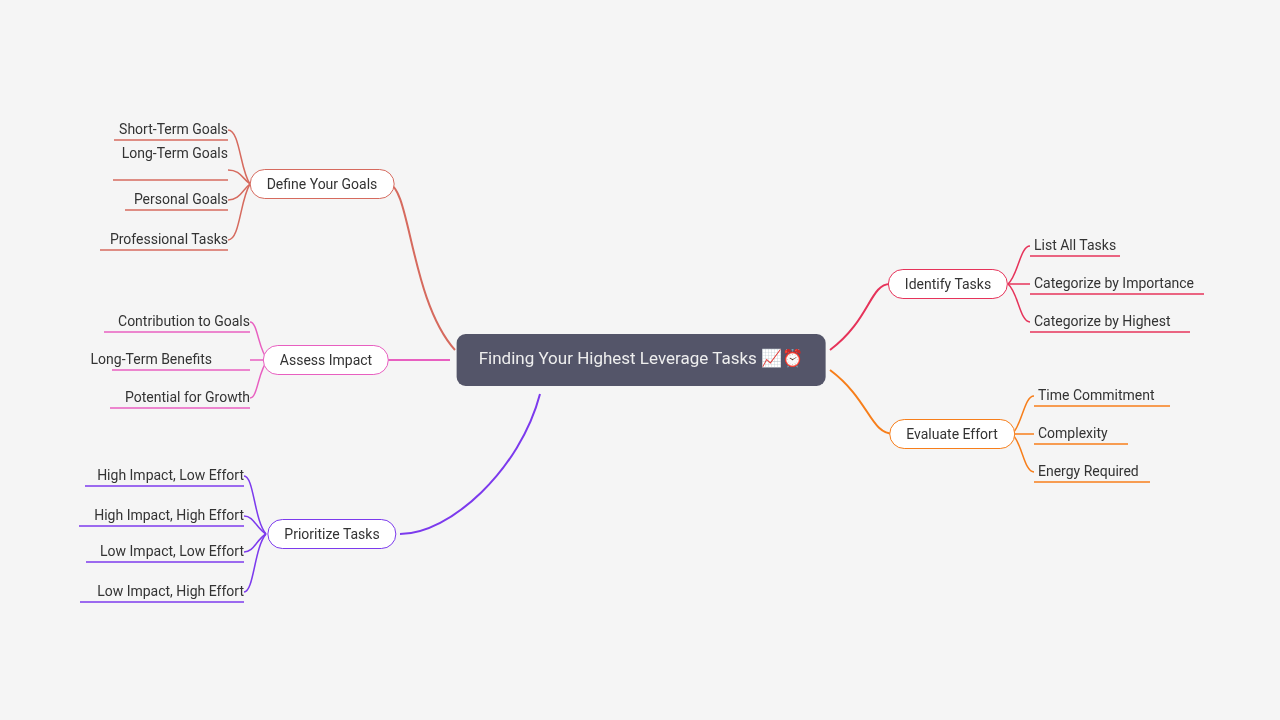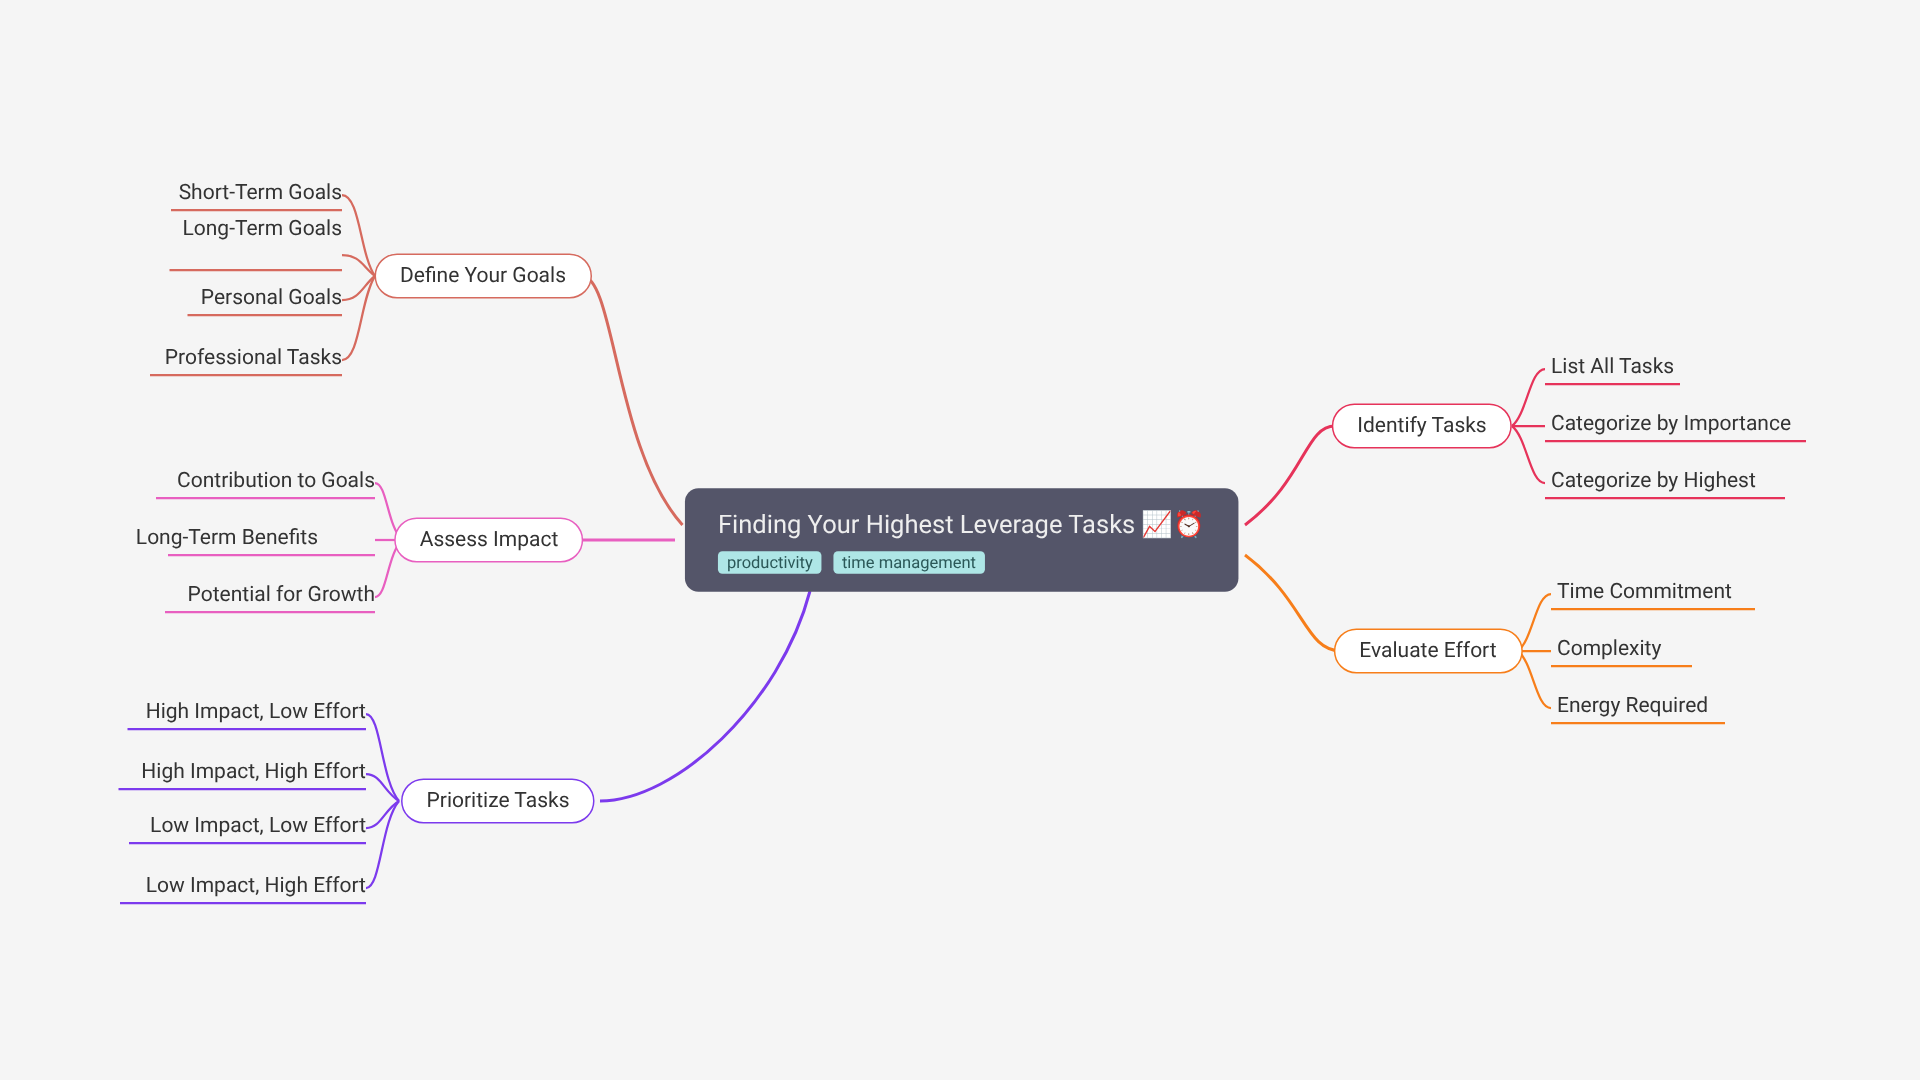--- a/index.html
+++ b/index.html
@@ -110,24 +110,20 @@
   <path d="M 1012 434 C 1022 426, 1024 396, 1034 396" stroke="#f77e1a" stroke-width="1.5" fill="none"></path>
   <line x1="1034" y1="406" x2="1170" y2="406" stroke="#f77e1a" stroke-width="1.5"></line>
   <path d="M 1012 434 C 1022 434, 1024 434, 1034 434" stroke="#f77e1a" stroke-width="1.5" fill="none"></path>
   <line x1="1034" y1="444" x2="1128" y2="444" stroke="#f77e1a" stroke-width="1.5"></line>
   <path d="M 1012 434 C 1022 442, 1024 472, 1034 472" stroke="#f77e1a" stroke-width="1.5" fill="none"></path>
   <line x1="1034" y1="482" x2="1150" y2="482" stroke="#f77e1a" stroke-width="1.5"></line>
 </svg>
 
 <div class="node center" style="left:641px; top:360px;">
   <div class="title">Finding Your Highest Leverage Tasks 📈⏰</div>
-  <div>
-    <span class="tag">productivity</span>
-    <span class="tag">time management</span>
-  </div>
 </div>
 
 <div class="node" style="left:322px; top:184px; border:1.5px solid #d66a5e;">
   <span>Define Your Goals</span>
 </div>
 <div class="node" style="left:326px; top:360px; border:1.5px solid #e85fc0;">
   <span>Assess Impact</span>
 </div>
 <div class="node" style="left:332px; top:534px; border:1.5px solid #7c3aed;">
   <span>Prioritize Tasks</span>

